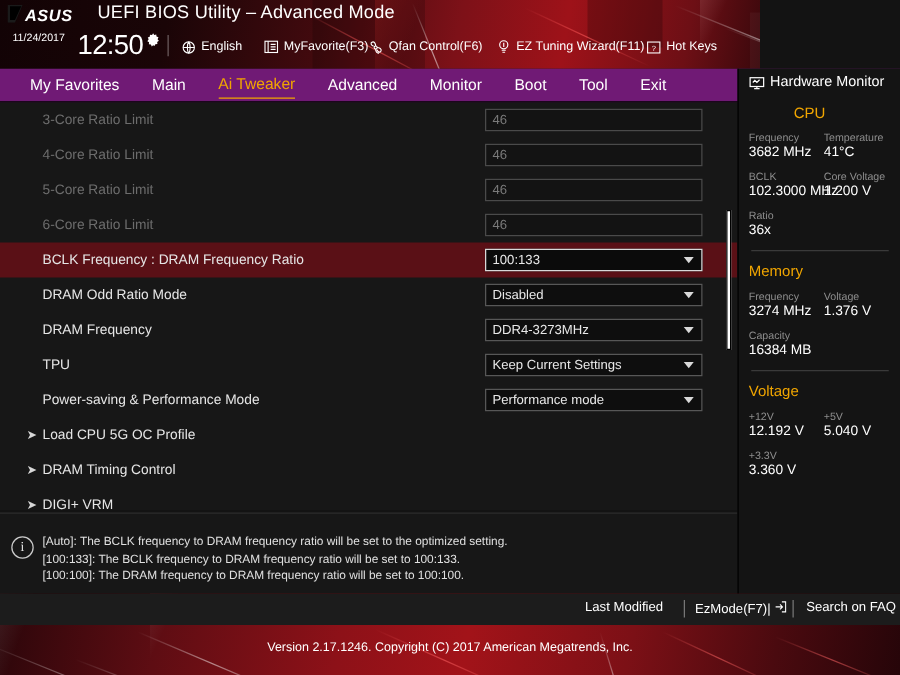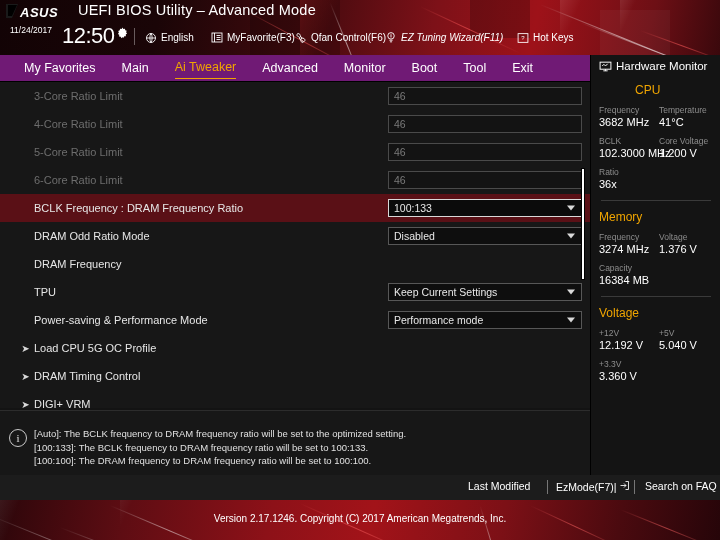--- a/index.html
+++ b/index.html
@@ -11,21 +11,21 @@
   }
   #app {
     position: relative;
     width: 720px; height: 540px;
     background: #131313;
   }
 
   
   .header {
     position: absolute; top: 0; left: 0;
-    width: 720px; height: 55px;
+    width: 608px; height: 55px;
     background:
       linear-gradient(115deg, rgba(255,255,255,0.10) 0%, rgba(255,255,255,0) 12%) 560px 0/160px 55px no-repeat,
       linear-gradient(115deg, rgba(255,255,255,0.10) 0%, rgba(255,255,255,0) 10%) 620px 0/140px 55px no-repeat,
       linear-gradient(110deg, rgba(200,40,40,0.35) 0%, rgba(200,40,40,0) 18%) 300px 0/200px 55px no-repeat,
       linear-gradient(100deg, #120305 0%, #1a0507 22%, #420a0e 42%, #7d1118 60%, #9e1219 74%, #6d0f15 90%, #3a080c 100%);
     overflow: hidden;
   }
   .hdr-streak {
     position: absolute;
     height: 1px;
@@ -133,21 +133,21 @@
     transform: translateY(-50%);
     width: 9px; height: 9px;
     display: flex; align-items: center; justify-content: center;
     color: #d8d8d8;
     font-size: 10px;
   }
 
   .field {
     position: absolute; left: 388px; top: 50%;
     transform: translateY(-50%);
-    width: 194px; height: 18px;
+    width: 174px; height: 18px;
     background: #0e0e0e;
     border: 1px solid #575757;
     display: flex; align-items: center;
   }
   .field .val {
     font-size: 10.5px; color: #e8e8e8;
     padding-left: 5px;
     white-space: nowrap;
   }
   .row.disabled .field { border-color: #4a4a4a; background: #131313; }
@@ -341,21 +341,21 @@
     <div class="hdr-tool" style="left:294px;">
       <span class="ico">
         <svg width="13" height="12" viewBox="0 0 24 22" fill="none" stroke="#ffffff" stroke-width="1.7">
           <circle cx="12" cy="11" r="2.2"></circle>
           <path d="M12 9c0-4-2-7-5-6s-2 5 2 6M14 11c4 0 7 2 6 5s-5 2-6-2M12 13c0 4 2 7 5 6"></path>
         </svg>
       </span>
       <span>Qfan Control(F6)</span>
     </div>
 
-    <div class="hdr-tool" style="left:384px;font-style:italic;">
+    <div class="hdr-tool" style="left:396px;">
       <span class="ico">
         <svg width="12" height="13" viewBox="0 0 20 24" fill="none" stroke="#ffffff" stroke-width="1.7">
           <circle cx="10" cy="9" r="6"></circle>
             <path d="M7 17h6M8 20h4M10 6v6"></path>
         </svg>
       </span>
       <span>EZ Tuning Wizard(F11)</span>
     </div>
 
     <div class="hdr-tool" style="left:516px;">
@@ -415,20 +415,24 @@
         </div>
         <div class="row">
           <div class="label">DRAM Odd Ratio Mode</div>
           <div class="field">
             <span class="val">Disabled</span>
             <div class="caret"></div>
           </div>
         </div>
         <div class="row">
           <div class="label">DRAM Frequency</div>
+          <div class="field">
+            <span class="val">DDR4-3273MHz</span>
+            <div class="caret"></div>
+          </div>
         </div>
         <div class="row">
           <div class="label">TPU</div>
           <div class="field">
             <span class="val">Keep Current Settings</span>
             <div class="caret"></div>
           </div>
         </div>
         <div class="row">
           <div class="label">Power-saving &amp; Performance Mode</div>

